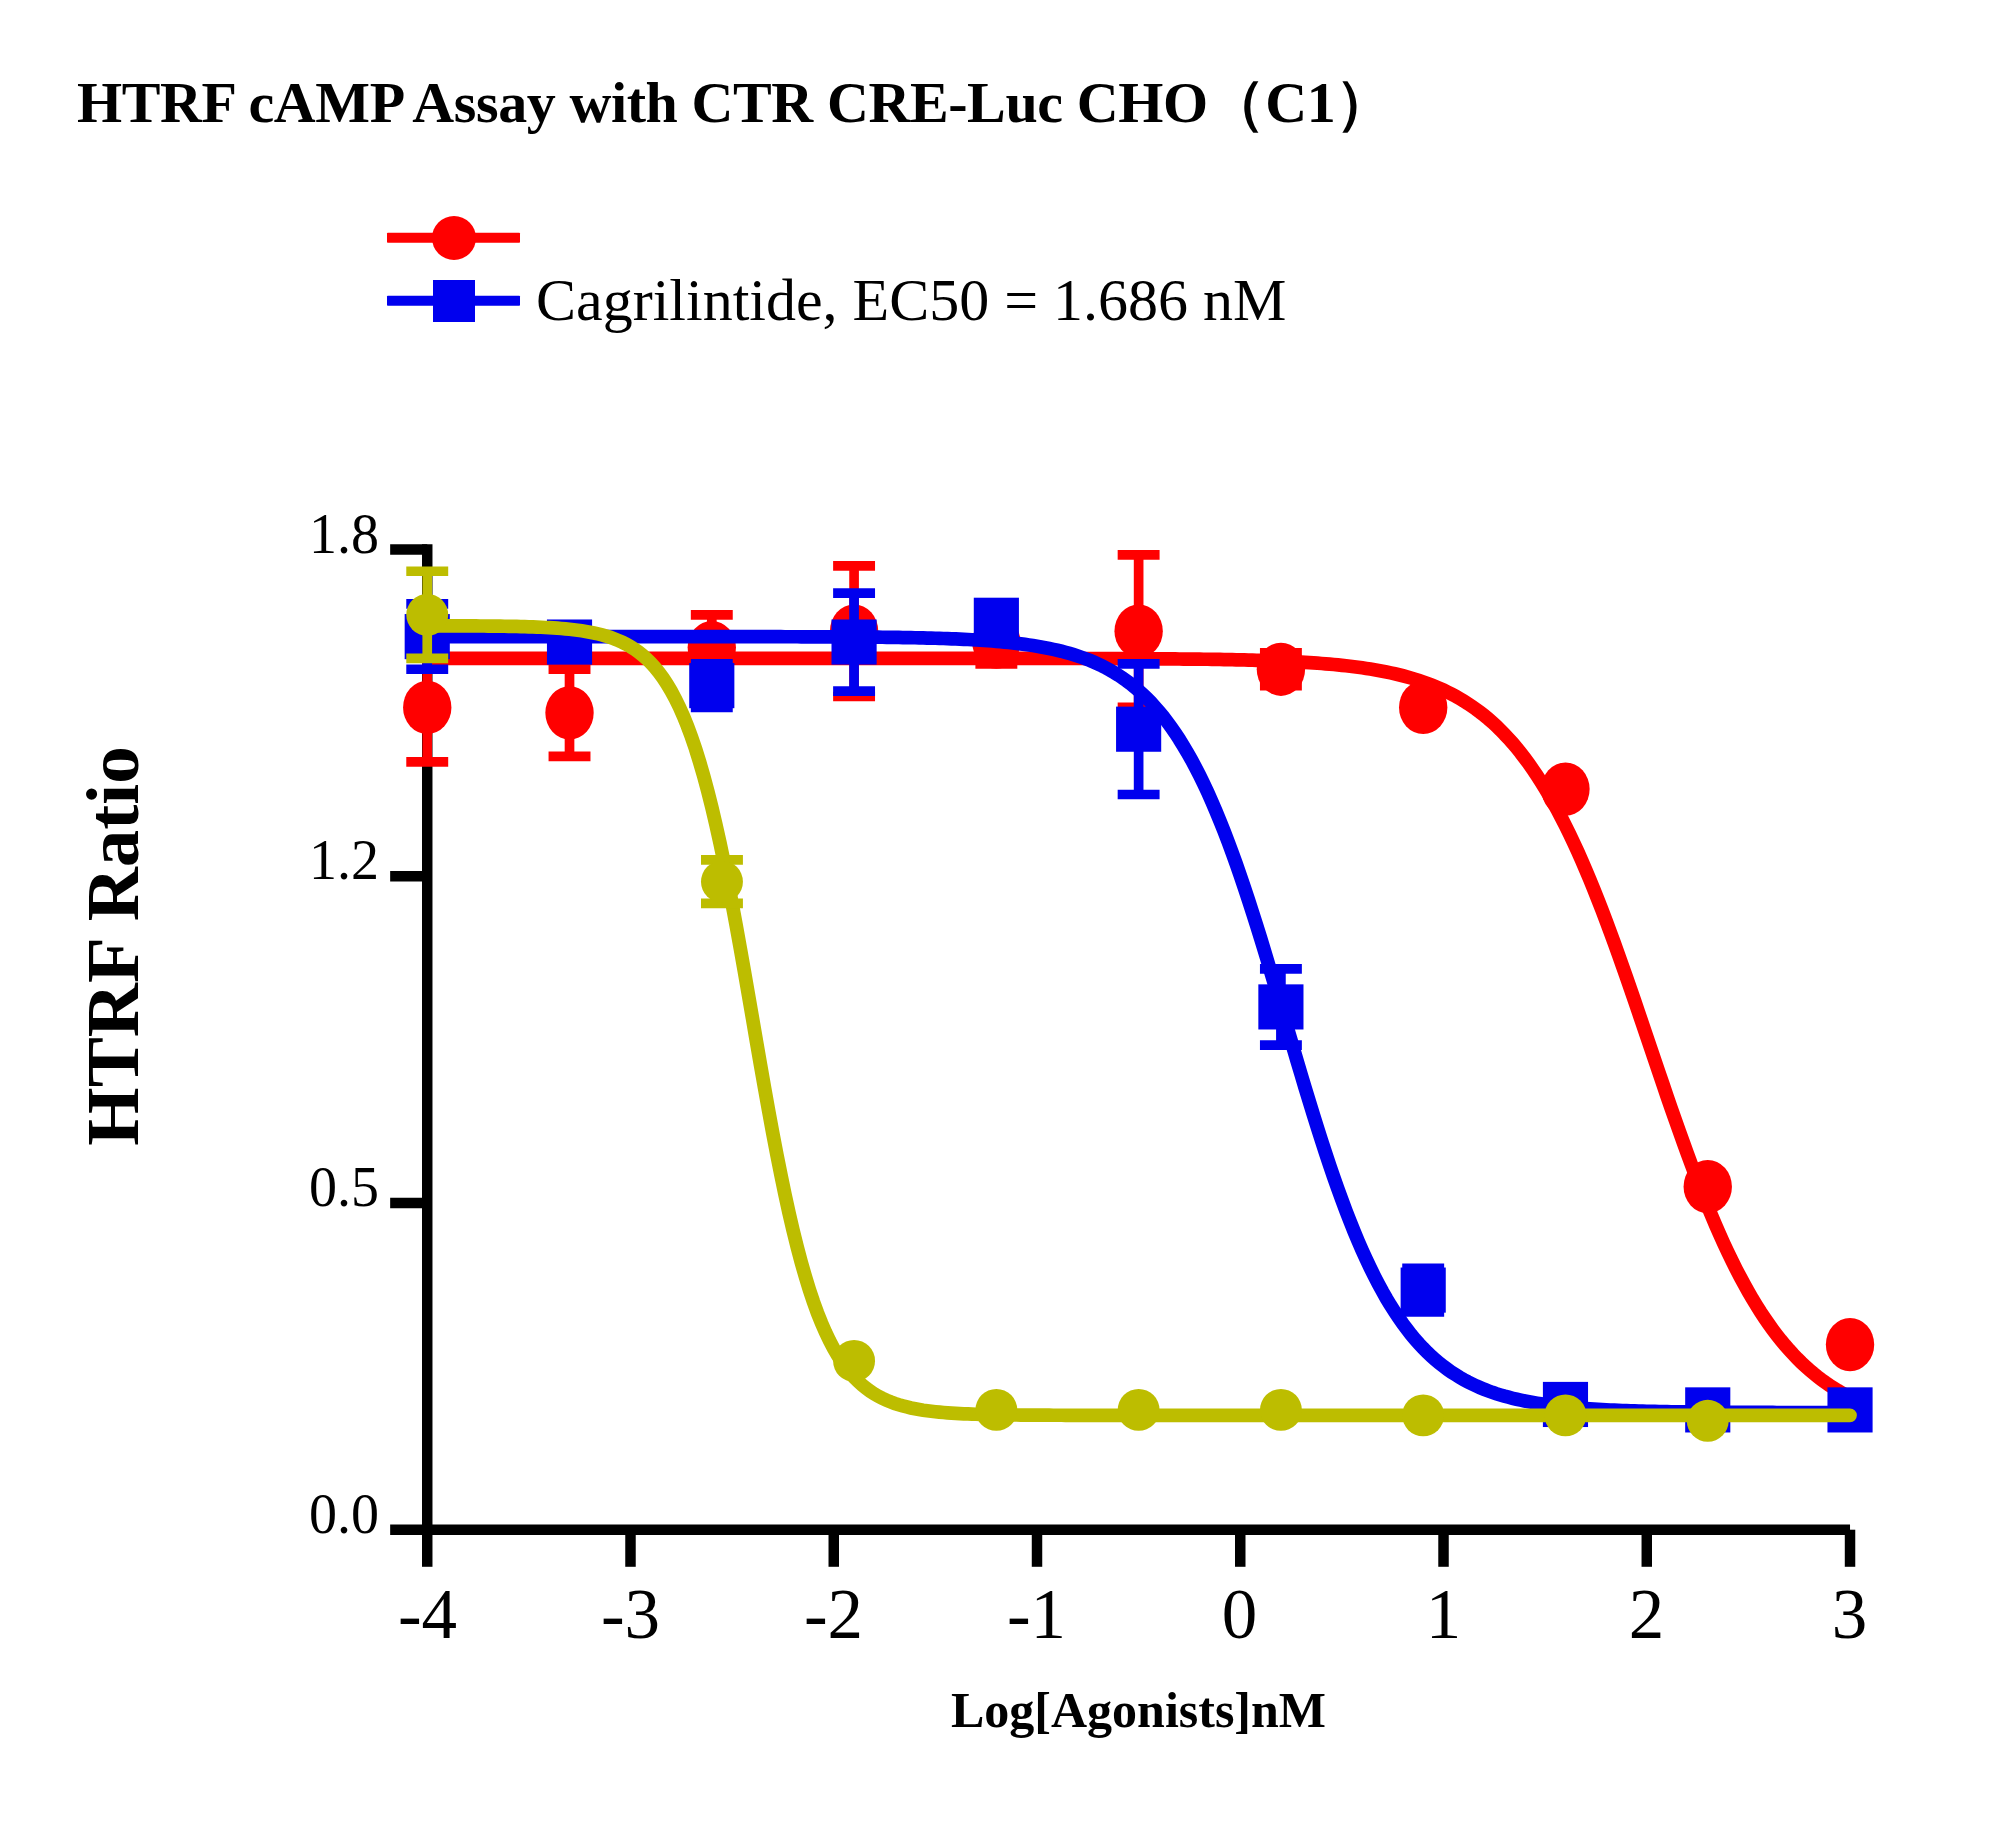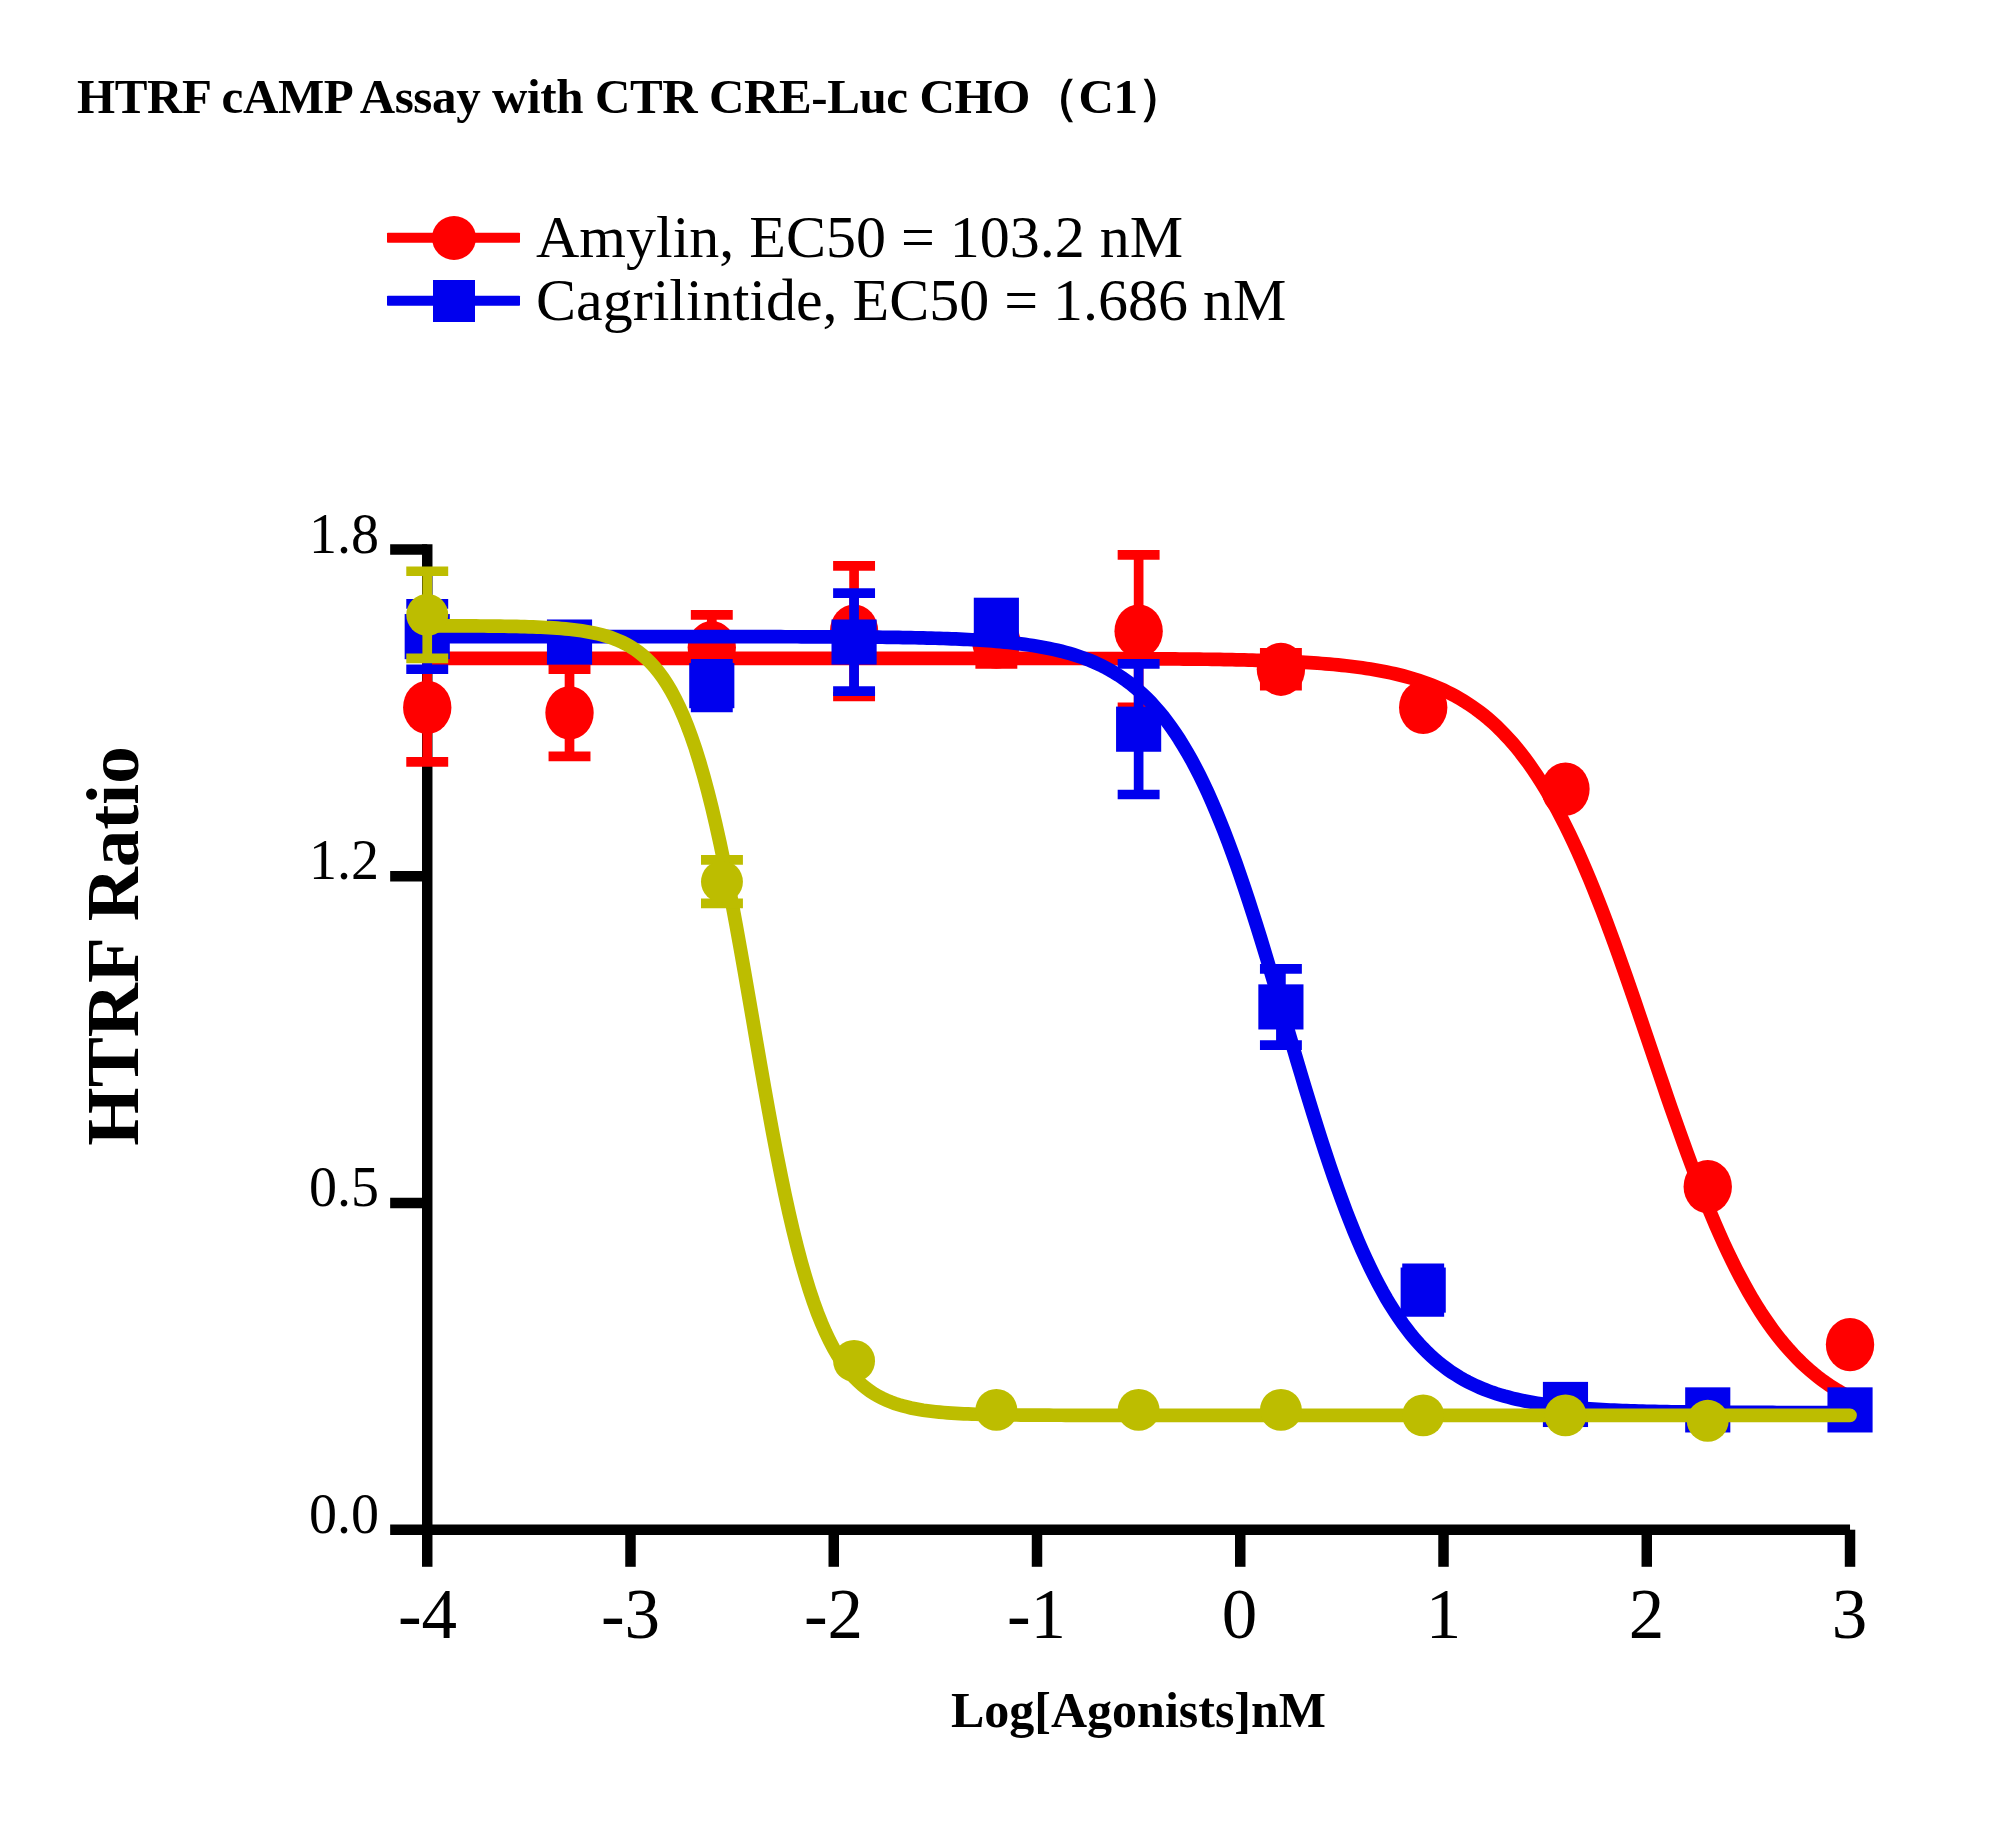--- a/index.html
+++ b/index.html
@@ -1,21 +1,21 @@
 <!DOCTYPE html>
 <html style="font-size:6.4px"><head>
 <meta charset="utf-8">
 <style>
   html,body{margin:0;padding:0;background:#ffffff;}
   body{width:2295px;height:1843px;font-family:"Liberation Serif",serif;color:#000;overflow:hidden;}
   #root{position:relative;width:2295px;height:1843px;background:#fff;}
 
   #title{
     position:absolute;left:77px;top:64px;
-    font-size:49px;font-weight:bold;letter-spacing:-0.4px;
+    font-size:58px;font-weight:bold;letter-spacing:-0.4px;
     white-space:nowrap;font-family:"Liberation Serif",serif;
   }
 
   #legend{position:absolute;left:387px;top:206px;}
   .legend-row{display:flex;align-items:center;height:63px;}
   .legend-mark{position:relative;width:133px;height:24px;flex:0 0 133px;}
   .legend-line{position:absolute;left:0;top:50%;transform:translateY(-50%);width:133px;height:10.5px;border-radius:0.8px;}
   .legend-sym{position:absolute;left:50%;top:50%;transform:translate(-50%,-50%);}
   .sym-circle{width:44px;height:44px;border-radius:50%;}
   .sym-square{width:42px;height:42px;}
@@ -44,21 +44,20 @@
 <div id="root">
 
   <div id="title">HTRF cAMP Assay with CTR CRE-Luc CHO（C1）</div>
 
   <div id="legend">
     <div class="legend-row">
       <span class="legend-mark">
         <span class="legend-line" style="background:#FF0000"></span>
         <span class="legend-sym sym-circle" style="background:#FF0000"></span>
       </span>
-      <span class="legend-label">Amylin, EC50 = 103.2 nM</span>
     </div>
     <div class="legend-row">
       <span class="legend-mark">
         <span class="legend-line" style="background:#0000EE"></span>
         <span class="legend-sym sym-square" style="background:#0000EE"></span>
       </span>
       <span class="legend-label">Cagrilintide, EC50 = 1.686 nM</span>
     </div>
   </div>
 

